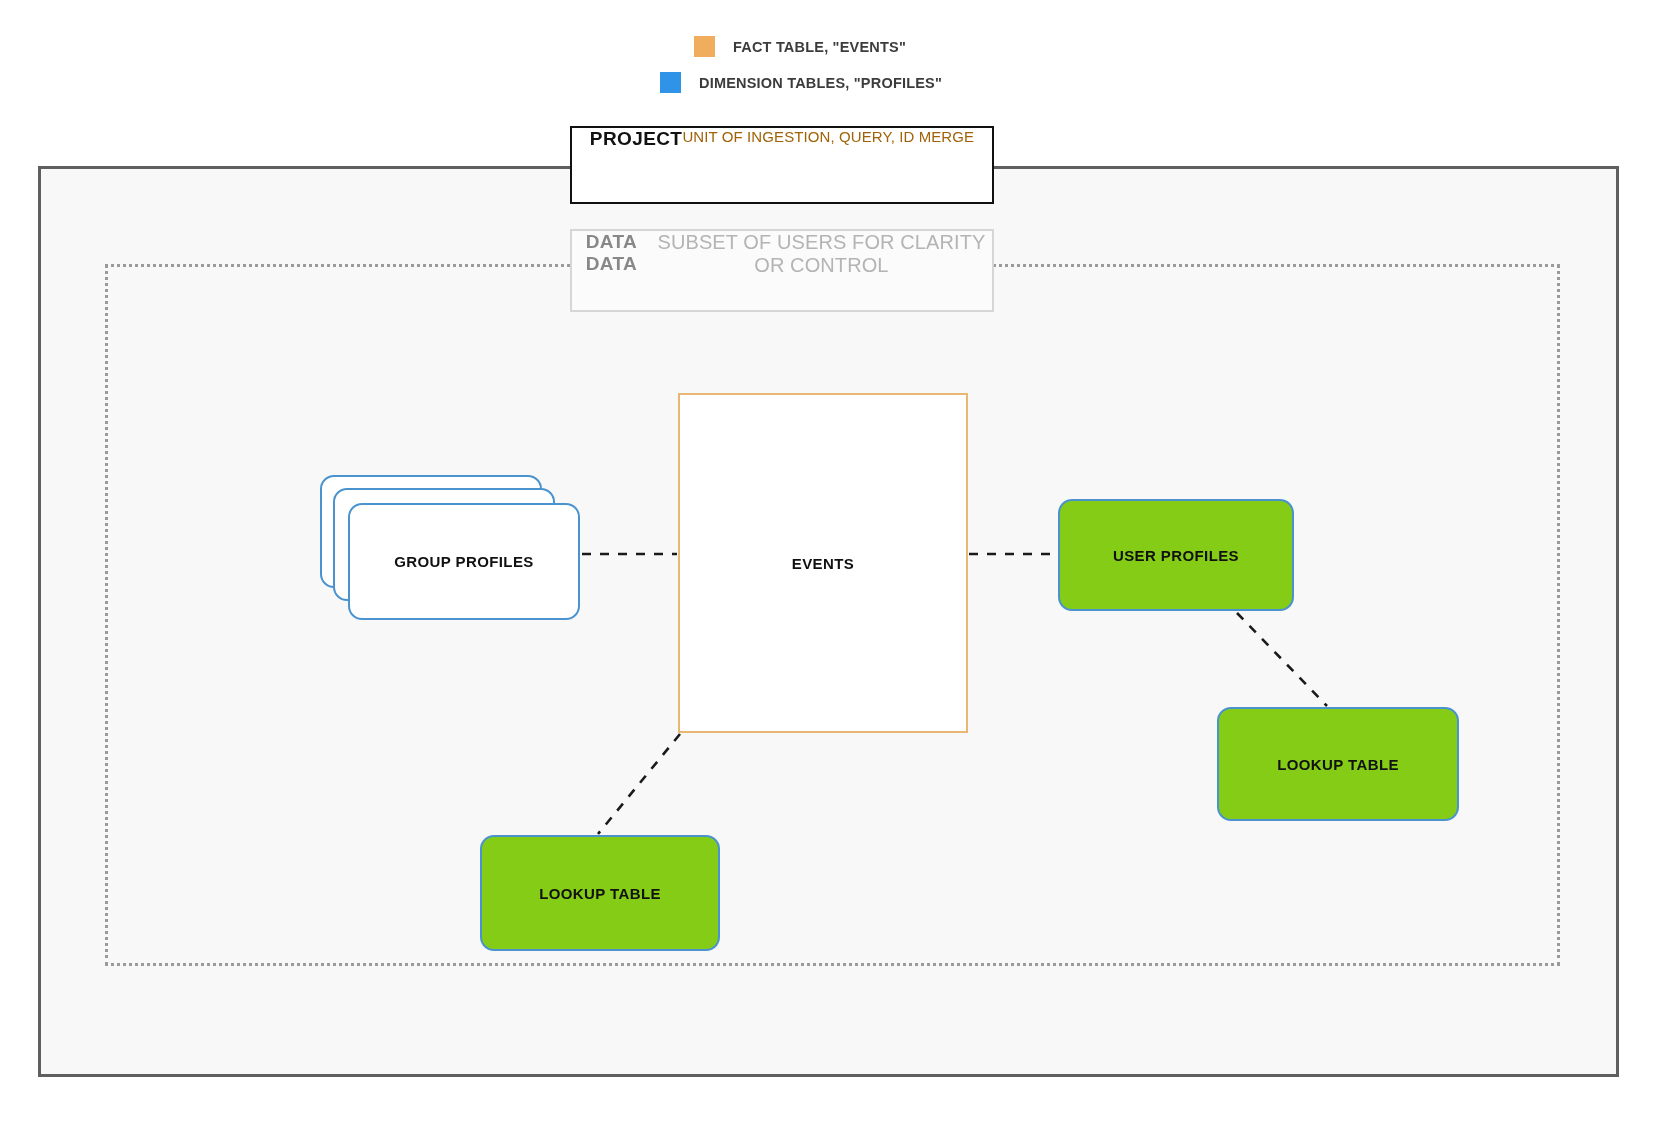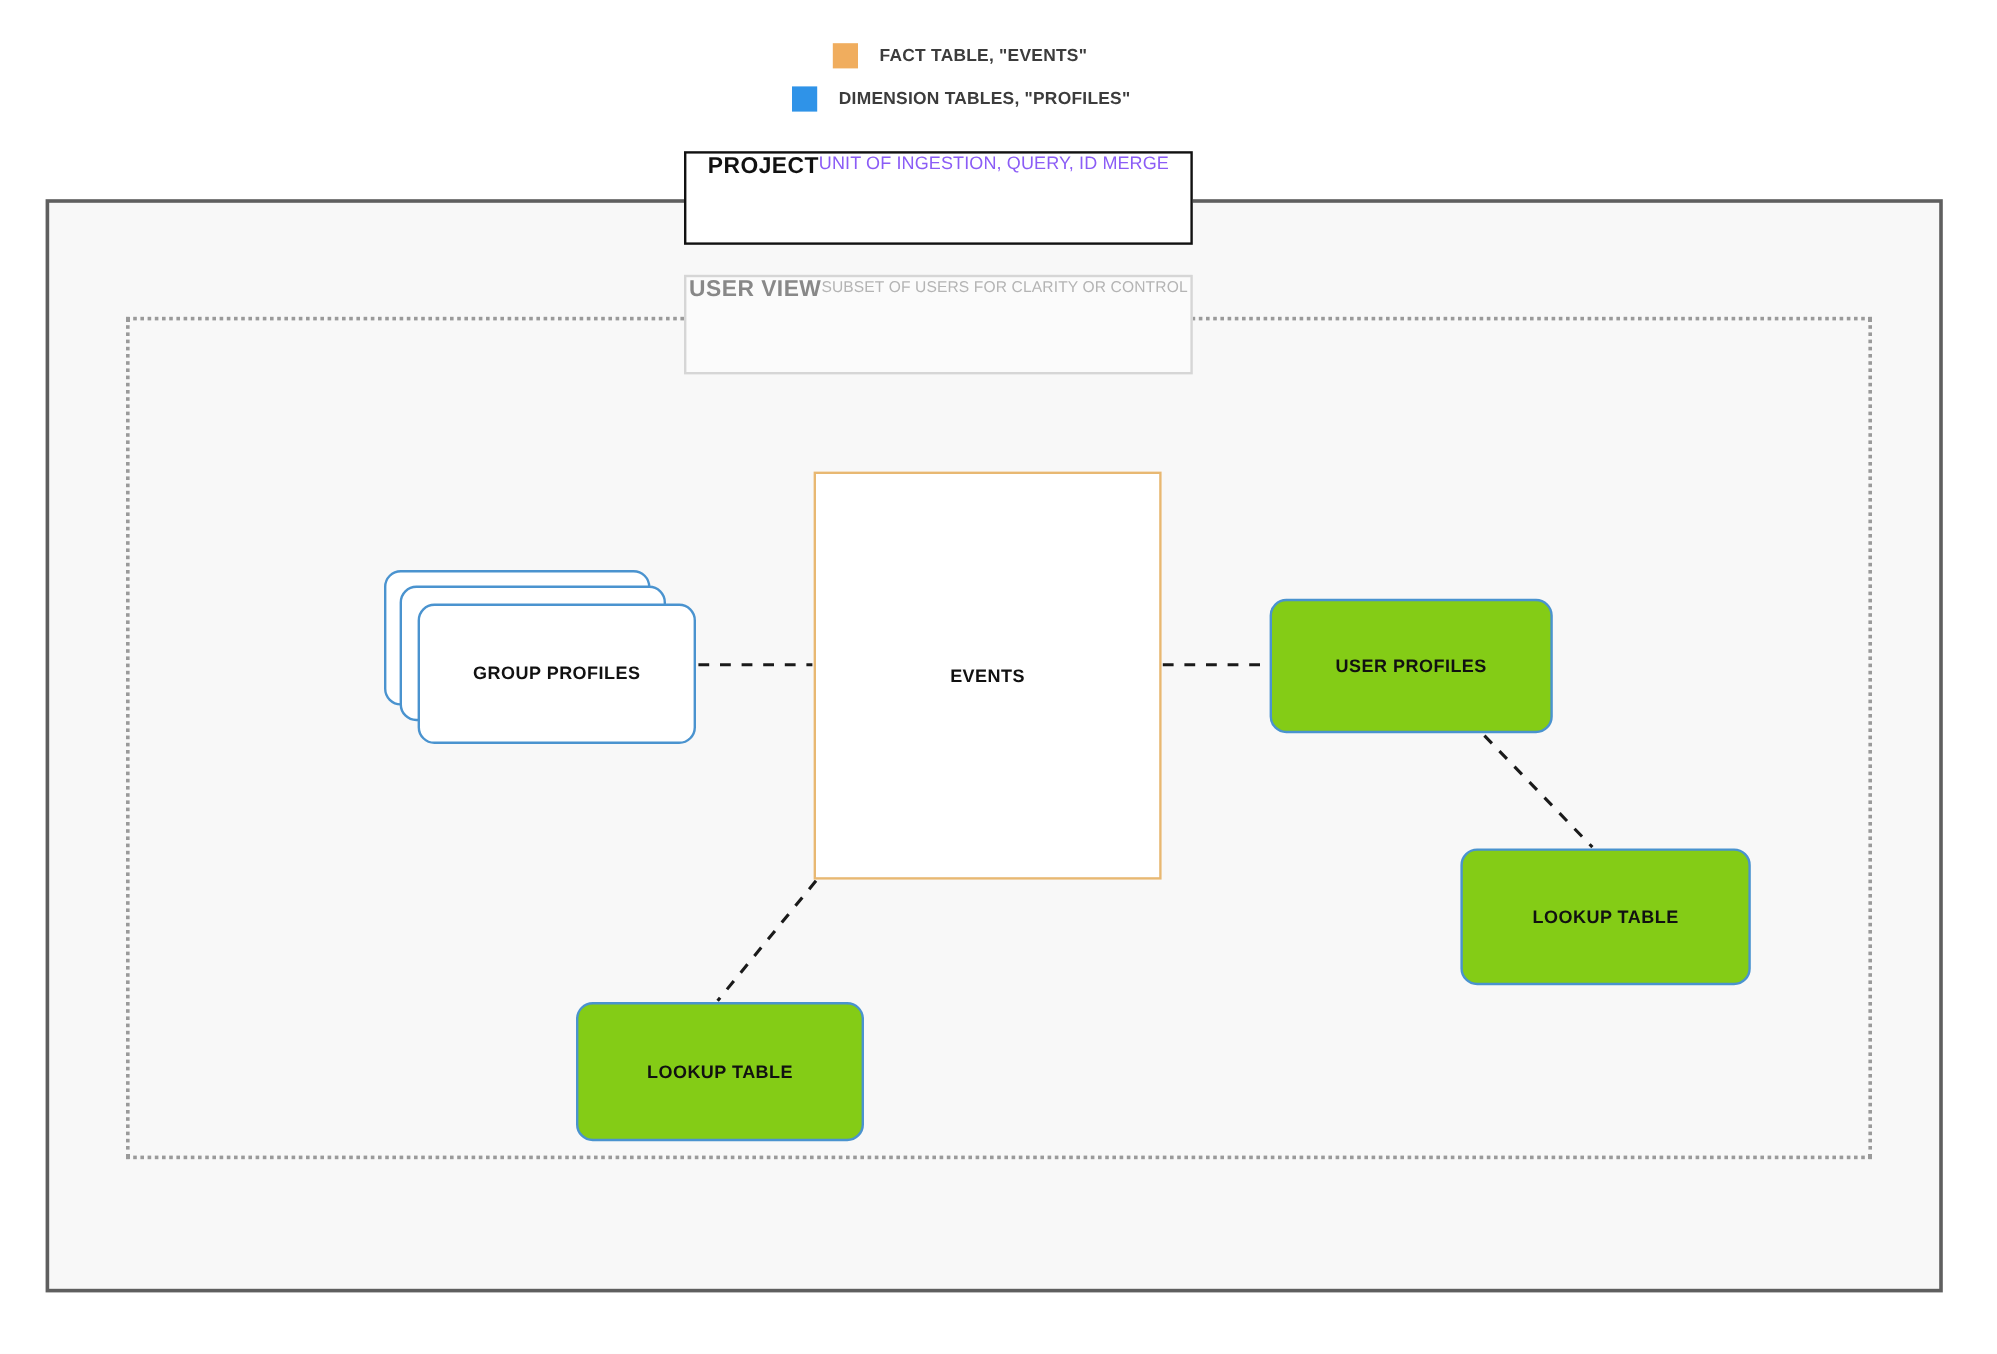--- a/index.html
+++ b/index.html
@@ -84,40 +84,40 @@
   #project-card .card-title {
     font-size: 19px;
     font-weight: bold;
     color: #111111;
     letter-spacing: 0.4px;
     margin-bottom: 6px;
   }
   #project-card .card-sub {
     font-size: 15px;
     font-weight: normal;
-    color: #8b5cf6;
+    color: #a16207;
     letter-spacing: 0.1px;
   }
   #dataview-card {
     left: 570px;
     top: 229px;
     width: 424px;
     height: 83px;
     border: 2px solid #d6d6d6;
     background: #fbfbfb;
   }
   #dataview-card .card-title {
     font-size: 19px;
     font-weight: bold;
     color: #888888;
     letter-spacing: 0.4px;
     margin-bottom: 6px;
   }
   #dataview-card .card-sub {
-    font-size: 13px;
+    font-size: 20px;
     font-weight: normal;
     color: #b4b4b4;
     letter-spacing: 0.1px;
   }
 
   
   #events-box {
     position: absolute;
     left: 678px;
     top: 393px;
@@ -252,17 +252,17 @@
   <div class="dim-node" id="lookup-left-box">
     <span class="node-label">LOOKUP TABLE</span>
   </div>
 
   <div class="header-card" id="project-card">
     <div class="card-title">PROJECT</div>
     <div class="card-sub">UNIT OF INGESTION, QUERY, ID MERGE</div>
   </div>
 
   <div class="header-card" id="dataview-card">
-    <div class="card-title">USER VIEW</div>
+    <div class="card-title">DATA DATA</div>
     <div class="card-sub">SUBSET OF USERS FOR CLARITY OR CONTROL</div>
   </div>
 
 </div>
 
 </body></html>

